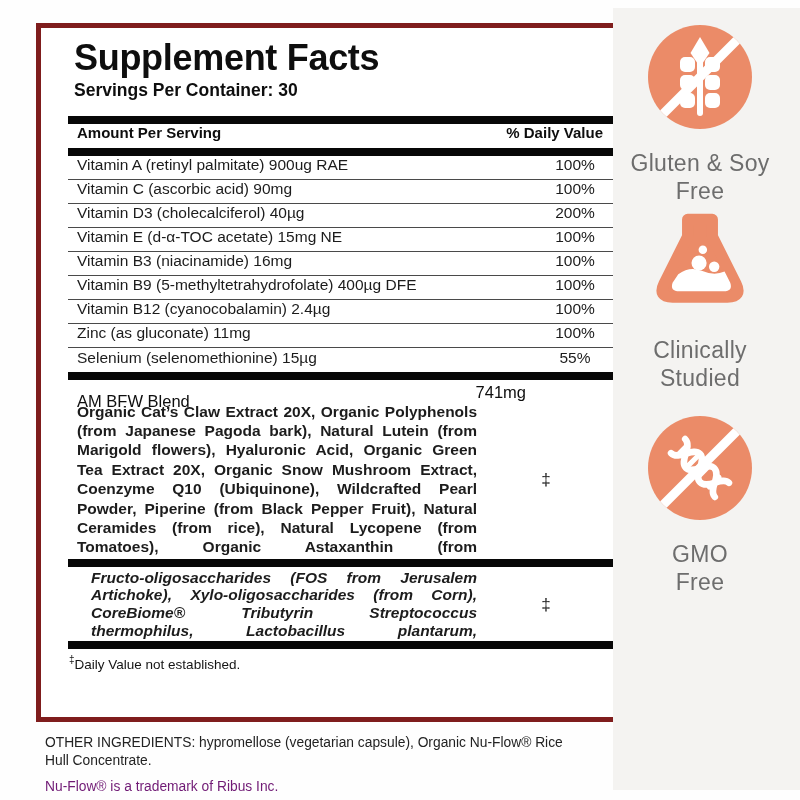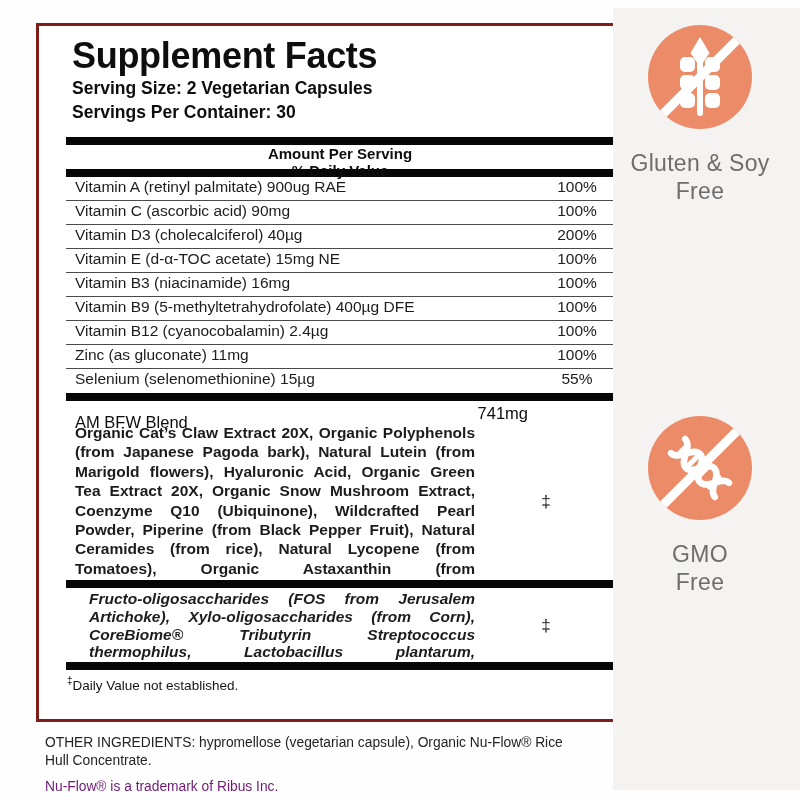--- a/index.html
+++ b/index.html
@@ -13,28 +13,28 @@
   .rail{position:absolute;left:613px;top:8px;width:187px;height:782px;background:#f4f3f1;}
   .badge{position:absolute;left:0;width:174px;display:flex;flex-direction:column;align-items:center;}
   .badge .blabel{
     margin-top:19px;font-size:23px;line-height:28px;color:#6d6d6d;
     text-align:center;white-space:pre-line;letter-spacing:.3px;
   }
   .b1{top:16px}.b2{top:201px}.b3{top:407px}.b4{top:591px}
   
   .facts{
     position:absolute;left:36px;top:23px;width:611px;height:699px;
-    background:#fff;border:3px solid #7f1d1d;box-sizing:border-box;overflow:hidden;
+    background:#fff;border:5px solid #7f1d1d;box-sizing:border-box;overflow:hidden;
   }
   .fx-title{margin:9px 0 0 33px;font-size:36px;line-height:42px;font-weight:700;color:#0e0e0e;letter-spacing:-.3px;}
   .serv{margin-left:33px;font-size:17.5px;line-height:23.5px;font-weight:700;color:#0e0e0e;}
   .bar{height:8px;background:#070707;margin:0 27px;}
   .bar-top{margin-top:13px;}
-  .hdr{display:flex;justify-content:space-between;align-items:center;margin:0 27px;height:24px;
-       padding:0 12px 0 9px;font-size:15px;font-weight:700;color:#0e0e0e;box-sizing:border-box;flex-direction:column;}
+  .hdr{display:flex;justify-content:space-between;margin:0 27px;height:24px;
+       padding:0 12px 0 9px;font-size:15px;font-weight:700;color:#0e0e0e;box-sizing:border-box;}
   .rows{margin:0 27px;}
   .row{display:flex;justify-content:space-between;align-items:center;height:24px;
        padding:0 10px 4px 9px;font-size:15.5px;border-bottom:1.5px solid #4a4a4a;box-sizing:border-box;}
   .row:last-child{border-bottom:none;}
   .row .dv{width:60px;text-align:center;flex:none;}
   .blend-head{position:relative;margin:0 27px;height:20px;padding:12px 0 0 9px;
               font-size:16.5px;font-weight:400;color:#0e0e0e;box-sizing:border-box;}
   .blend-head .amt{position:absolute;right:89px;top:3px;}
   .blend-body{display:flex;margin:0 27px;padding:2px 0 0 9px;box-sizing:border-box;overflow:hidden;}
   .body1{height:159px;}
@@ -47,21 +47,20 @@
   .foot sup{font-size:10px;}
   
   .other{position:absolute;left:45px;top:734px;width:522px;font-size:13.8px;line-height:17.5px;color:#232323;}
   .tm{position:absolute;left:45px;top:779px;font-size:13.8px;color:#701a75;}
 </style>
 </head>
 <body>
 
 <div class="facts">
   <div class="fx-title">Supplement Facts</div>
-  <div class="serv">Serving Size: 2 Vegetarian Capsules</div>
   <div class="serv">Servings Per Container: 30</div>
 
   <div class="bar bar-top"></div>
   <div class="hdr">
     <span>Amount Per Serving</span>
     <span>% Daily Value</span>
   </div>
   <div class="bar"></div>
 
   <div class="rows">
@@ -148,20 +147,31 @@
         <rect x="33" y="51" width="15" height="15" rx="5"></rect>
         <rect x="58" y="51" width="15" height="15" rx="5"></rect>
         <rect x="33" y="69" width="15" height="15" rx="5"></rect>
         <rect x="58" y="69" width="15" height="15" rx="5"></rect>
       </g>
     </svg>
     <div class="blabel">Gluten &amp; Soy
 Free</div>
   </div>
 
+  <div class="badge b2">
+    <svg width="104" height="108" viewBox="0 0 110 112">
+      <path d="M42 10 h26 v18 l25 50 q7 14 -9 14 H26 q-16 0 -9 -14 l25 -50 z" fill="#EB8B68" stroke="#EB8B68" stroke-width="12" stroke-linejoin="round" stroke-linecap="round"></path>
+      <path d="M32 68 q12 -9 24 -4 q14 6 25 1 l6 12 q3 9 -7 9 H33 q-10 0 -7 -9 z" fill="#ffffff"></path>
+      <circle cx="58" cy="42" r="4.5" fill="#ffffff"></circle>
+      <circle cx="54" cy="56" r="8" fill="#ffffff"></circle>
+      <circle cx="70" cy="60" r="5.5" fill="#ffffff"></circle>
+    </svg>
+    <div class="blabel">Clinically
+Studied</div>
+  </div>
 
   <div class="badge b3">
     <svg width="106" height="106" viewBox="0 0 106 106">
       <defs>
           <clipPath id="cd">
             <circle cx="53" cy="53" r="52"></circle>
           </clipPath>
         </defs>
       <circle cx="53" cy="53" r="52" fill="#EB8B68"></circle>
       <g clip-path="url(#cd)">

